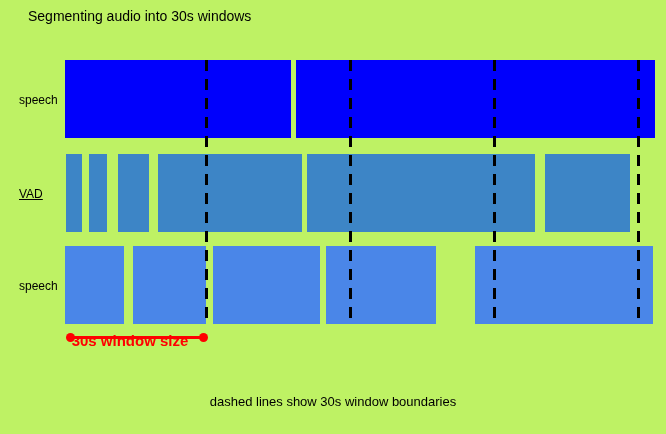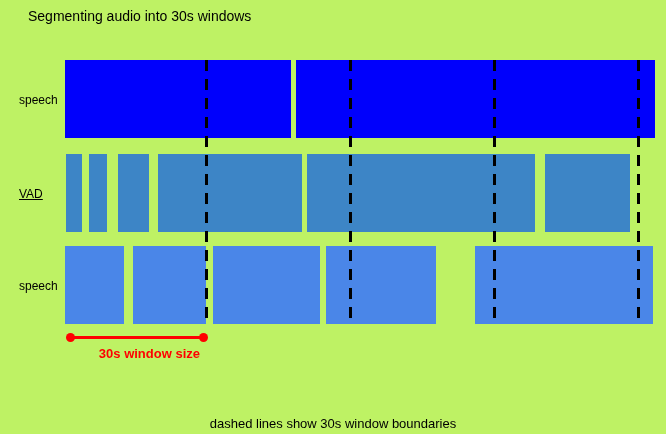--- a/index.html
+++ b/index.html
@@ -18,26 +18,26 @@
   #row-label-1{top:187px;text-decoration:underline;}
   #row-label-2{top:279px;}
   .seg{position:absolute;}
   .dash{
     position:absolute;top:60px;height:265px;width:3px;
     background:repeating-linear-gradient(to bottom,#000 0 11px,transparent 11px 19px);
   }
   .arrow-line{position:absolute;height:3px;background:#ff0000;}
   .arrow-dot{position:absolute;width:9px;height:9px;border-radius:50%;background:#ff0000;}
   .arrow-label{
-    position:absolute;left:60px;top:346px;width:140px;text-align:right;
-    font-size:13px;font-weight:bold;color:#ff0000;white-space:nowrap;
+    position:absolute;left:60px;top:332px;width:140px;text-align:center;
+    font-size:15px;font-weight:bold;color:#ff0000;white-space:nowrap;
   }
   .xlabel{
     position:absolute;left:0;top:394px;width:666px;text-align:center;
-    font-size:13px;color:#000;margin-top:22px;
+    font-size:13px;color:#000;
   }
 </style>
 </head>
 <body>
 
 <div id="canvas">
   <div class="title">Segmenting audio into 30s windows</div>
 
   <div id="row-label-0" class="row-label">speech</div>
   <div id="row-label-1" class="row-label">VAD</div>

